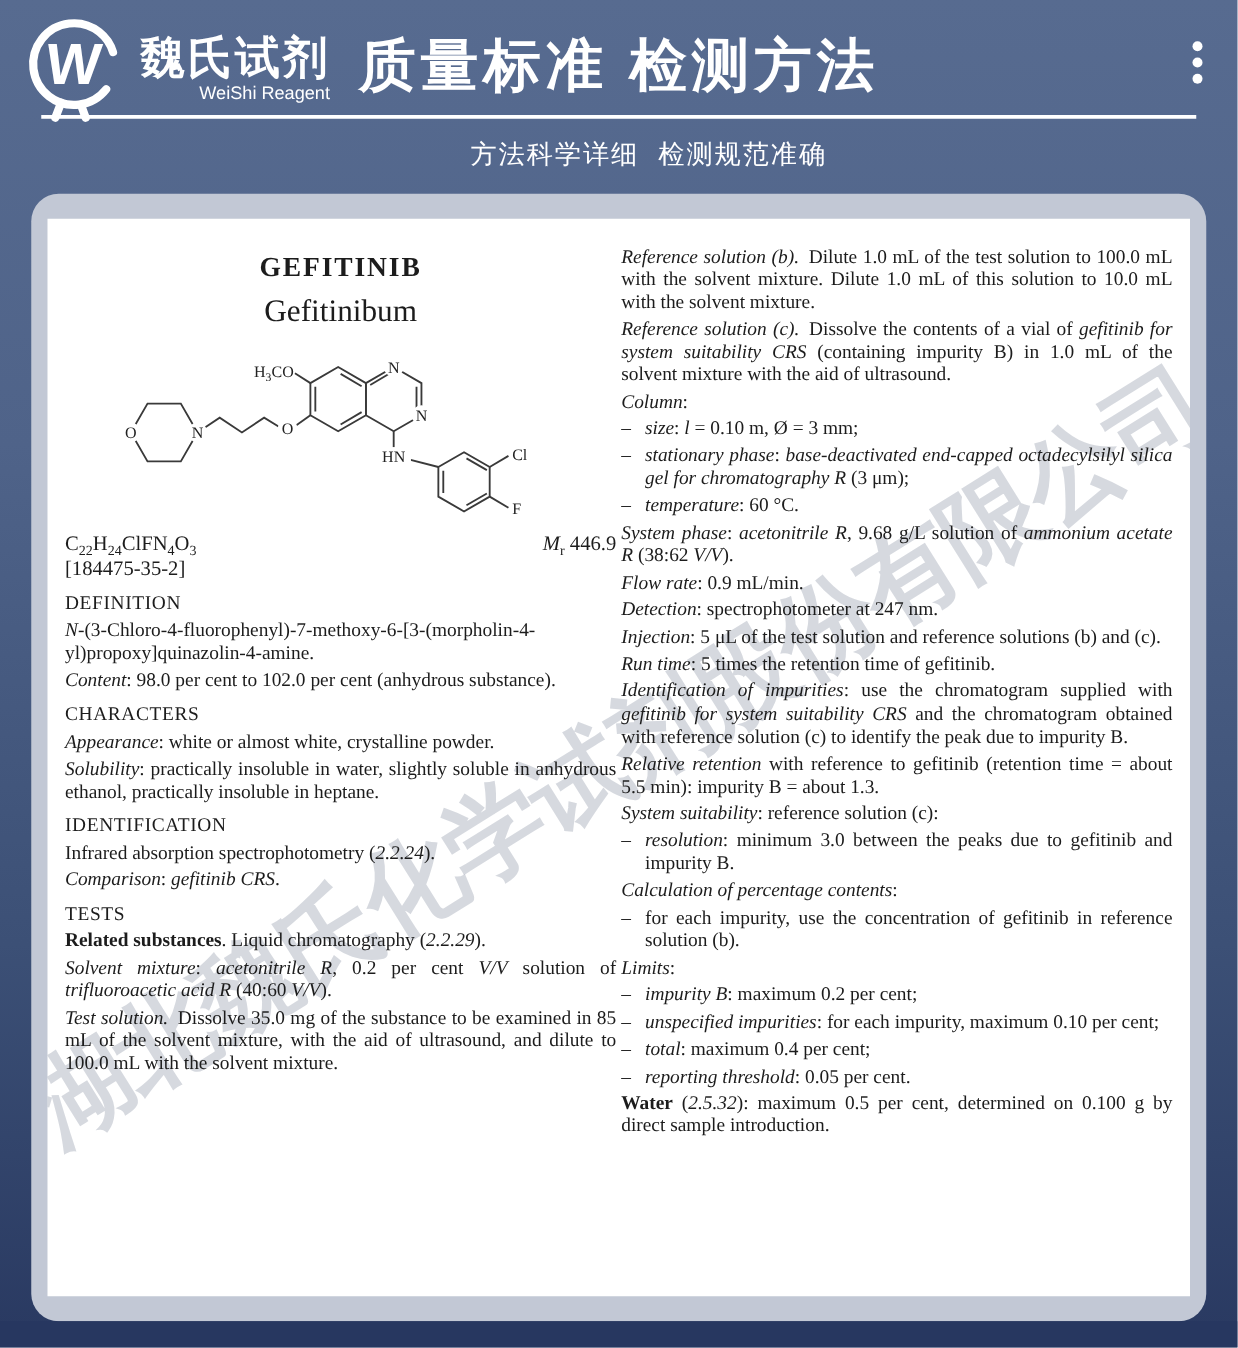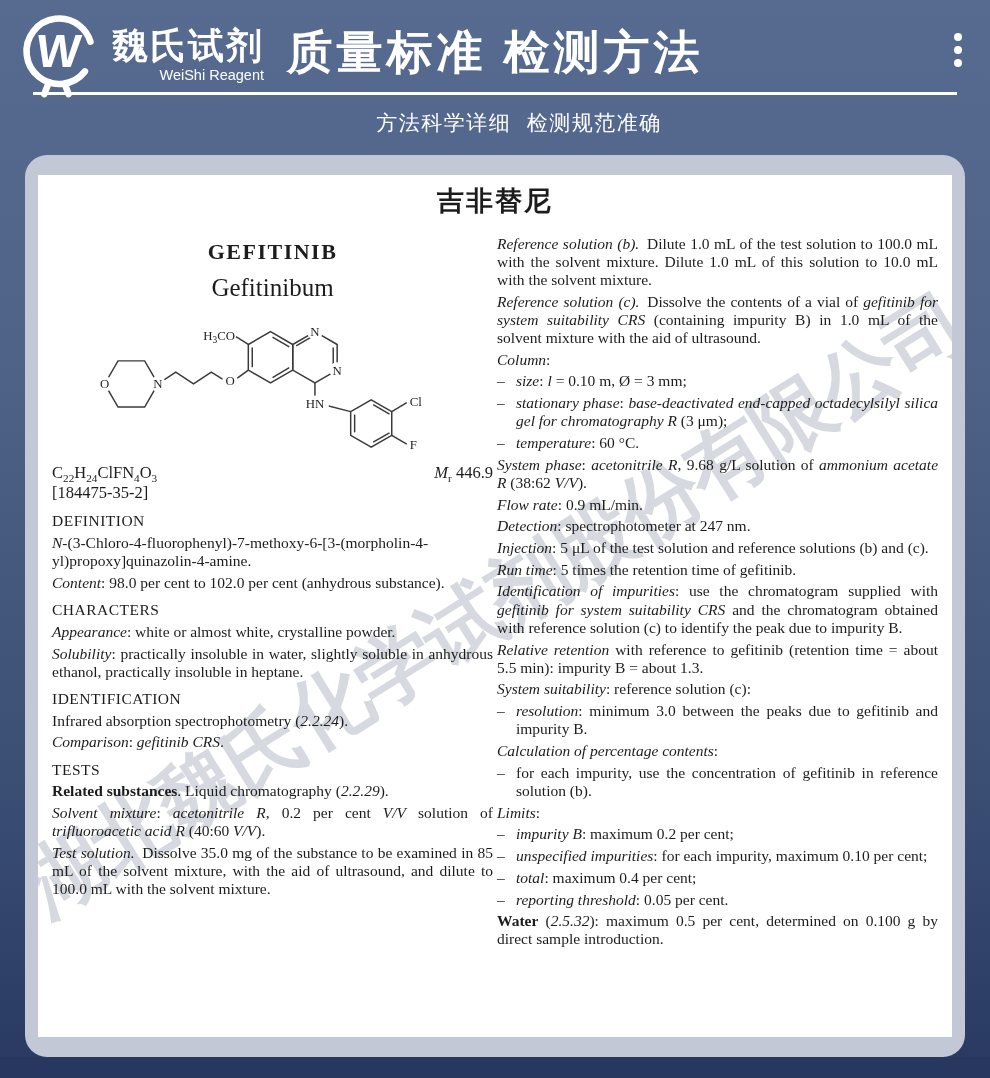--- a/index.html
+++ b/index.html
@@ -71,21 +71,20 @@
       <i></i>
     </div>
 
   <div class="header-line"></div>
   <div class="subtitle">方法科学详细 检测规范准确</div>
 
   <div class="card">
     <div class="doc">
       <div class="watermark">湖北魏氏化学试剂股份有限公司</div>
       <div class="doc-inner">
-        <div class="cn-title">吉非替尼</div>
         <div class="columns">
 
           <div class="col">
             <div class="drug-title">GEFITINIB</div>
             <div class="latin">Gefitinibum</div>
 
             <svg class="structure" width="385" height="158" viewBox="0 0 390 160" stroke="#3a3a3a" stroke-width="1.5" fill="none" font-family="&quot;Liberation Serif&quot;,serif" font-size="13">
 
               <polygon points="79,82 65.5,58.6 38.5,58.6 25,82 38.5,105.4 65.5,105.4"></polygon>
 

